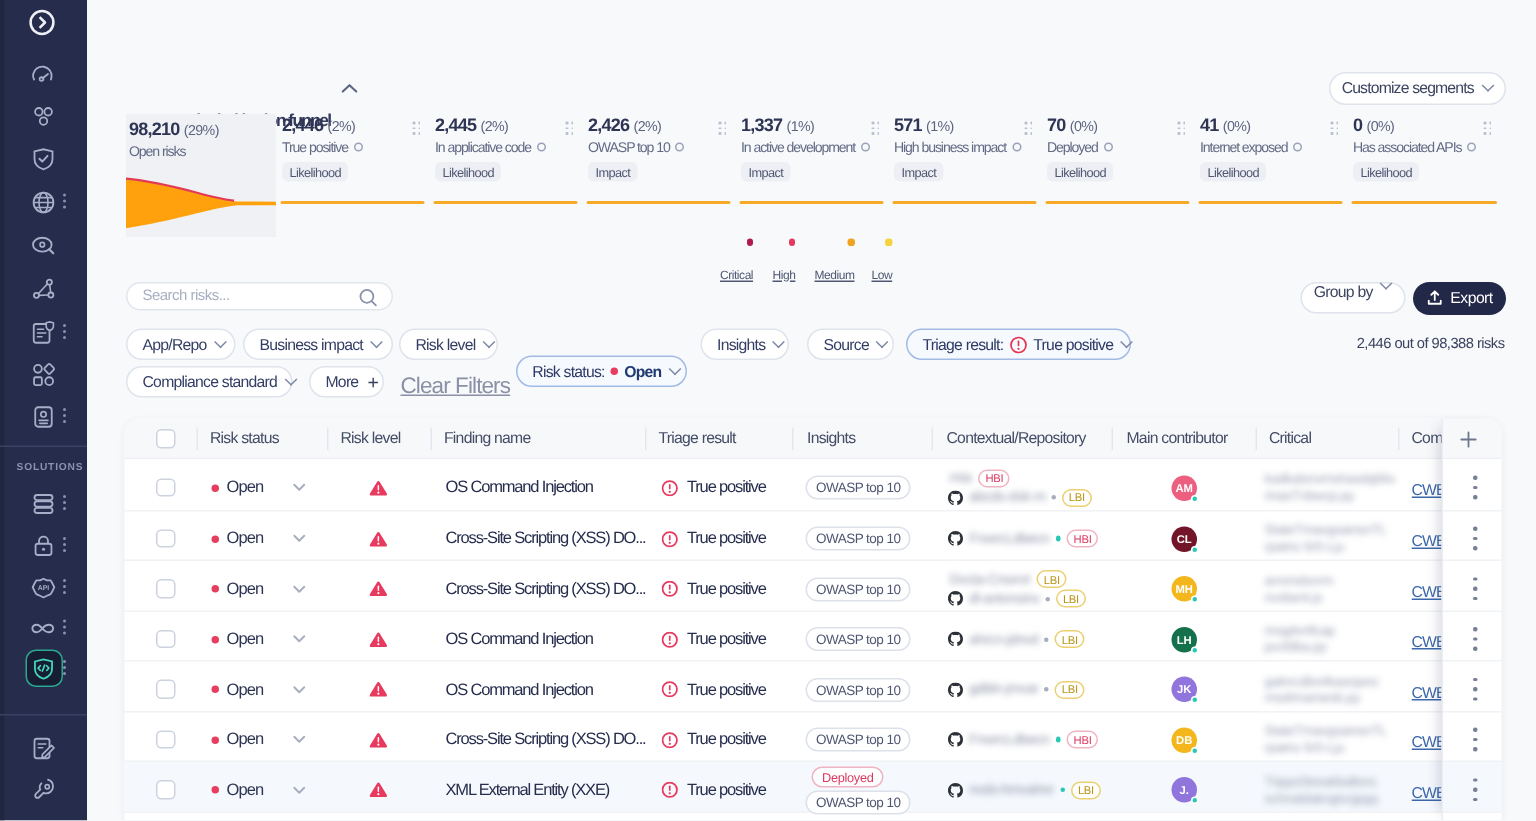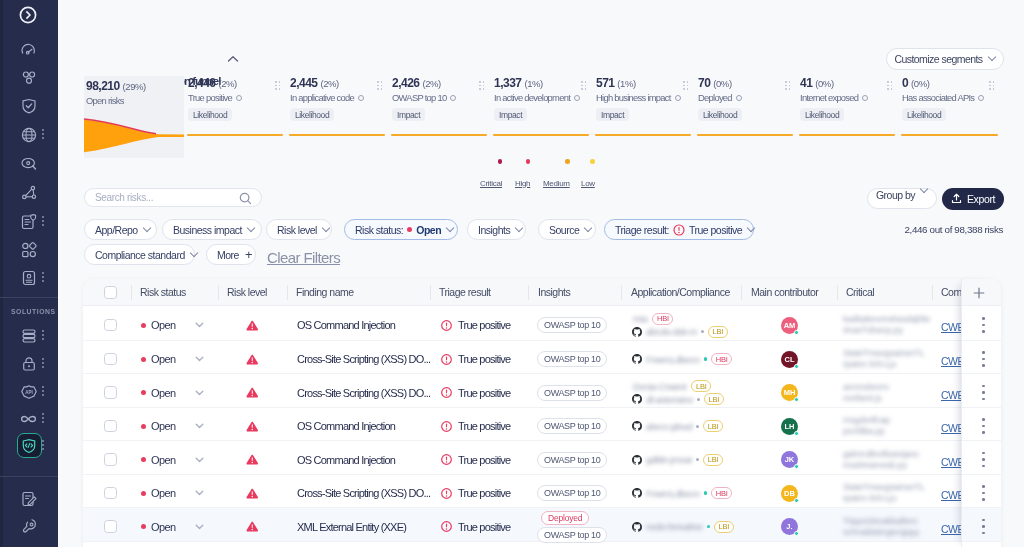--- a/index.html
+++ b/index.html
@@ -347,21 +347,21 @@
       </div>
     <div id="groupby">Group by<span class="chev" style="margin-top:-3px"></span></div>
     <div id="export"><svg width="11" height="11" viewBox="0 0 11 11">
           <path d="M5.5 7 L5.5 1.5 M3.2 3.5 L5.5 1.2 L7.8 3.5" fill="none" stroke="#fff" stroke-width="1.2" stroke-linecap="round" stroke-linejoin="round"></path>
           <path d="M1.5 7.5 L1.5 9.5 L9.5 9.5 L9.5 7.5" fill="none" stroke="#fff" stroke-width="1.2" stroke-linecap="round" stroke-linejoin="round"></path>
         </svg>Export</div>
 
     <div class="fchip" style="left:84px;top:219px;width:73px;justify-content:space-between">App/Repo<span class="chev" style="margin-top:-3px"></span></div>
     <div class="fchip" style="left:162px;top:219px;width:100px;justify-content:space-between">Business impact<span class="chev" style="margin-top:-3px"></span></div>
     <div class="fchip" style="left:266px;top:219px;width:66px;justify-content:space-between">Risk level<span class="chev" style="margin-top:-3px"></span></div>
-    <div class="fchip hl" style="left:344px;top:219px;width:114px;justify-content:space-between">Risk status:<span class="rdot" style="margin:0 -2px"></span><b style="color:#1f3a72;font-weight:bold">Open</b><span class="chev" style="margin-top:-3px"></span></div>
+    <div class="fchip hl" style="left:344px;top:237px;width:114px;justify-content:flex-end">Risk status:<span class="rdot" style="margin:0 -2px"></span><b style="color:#1f3a72;font-weight:bold">Open</b><span class="chev" style="margin-top:-3px"></span></div>
     <div class="fchip" style="left:467px;top:219px;width:59px;justify-content:space-between">Insights<span class="chev" style="margin-top:-3px"></span></div>
     <div class="fchip" style="left:538px;top:219px;width:58px;justify-content:space-between">Source<span class="chev" style="margin-top:-3px"></span></div>
     <div class="fchip hl" style="left:604px;top:219px;width:150px;justify-content:space-between">Triage result:<svg width="12" height="12" viewBox="0 0 12 12" style="margin:0 -2px;flex:none">
           <circle cx="6" cy="6" r="5" fill="none" stroke="#e73350" stroke-width="1.15"></circle>
           <rect x="5.45" y="3" width="1.1" height="3.8" rx=".5" fill="#e73350"></rect>
           <circle cx="6" cy="8.5" r=".75" fill="#e73350"></circle>
         </svg>True positive<span class="chev" style="margin-top:-3px"></span></div>
     <div class="fchip" style="left:84px;top:244px;width:111px;justify-content:space-between">Compliance standard<span class="chev" style="margin-top:-3px"></span></div>
     <div class="fchip" style="left:206px;top:244px;width:50px;justify-content:space-between">More<span style="font-size:13px;color:#3a4260;margin-top:-1px">+</span></div>
     <div id="clearf">Clear Filters</div>
@@ -370,21 +370,21 @@
   <div id="card">
     <div id="thead">
       <div class="cell" style="left:21px;top:0;height:27px;">
           <span class="cb"></span>
         </div>
       <div class="th" style="left:57px">Risk status</div>
       <div class="th" style="left:144px">Risk level</div>
       <div class="th" style="left:213px">Finding name</div>
       <div class="th" style="left:356px">Triage result</div>
       <div class="th" style="left:455px">Insights</div>
-      <div class="th" style="left:548px">Application/Compliance</div>
+      <div class="th" style="left:548px">Contextual/Repository</div>
       <div class="th" style="left:668px">Main contributor</div>
       <div class="th" style="left:763px">Critical</div>
       <div class="th" style="left:858px;width:21px;overflow:hidden">Comp</div>
       <div class="colsep" style="left:48px"></div>
       <div class="colsep" style="left:135px"></div>
       <div class="colsep" style="left:204px"></div>
       <div class="colsep" style="left:347px"></div>
       <div class="colsep" style="left:445px"></div>
       <div class="colsep" style="left:538px"></div>
       <div class="colsep" style="left:658px"></div>

